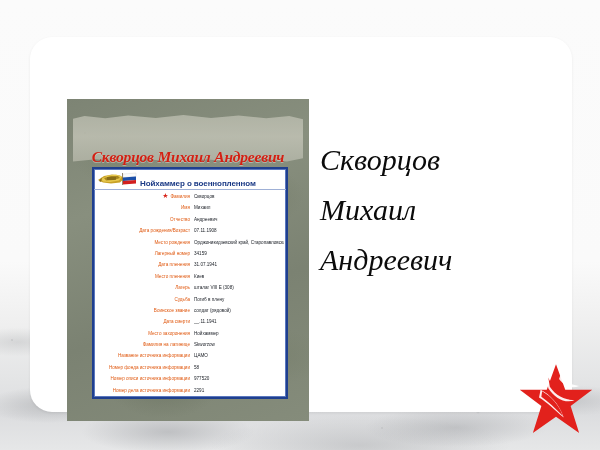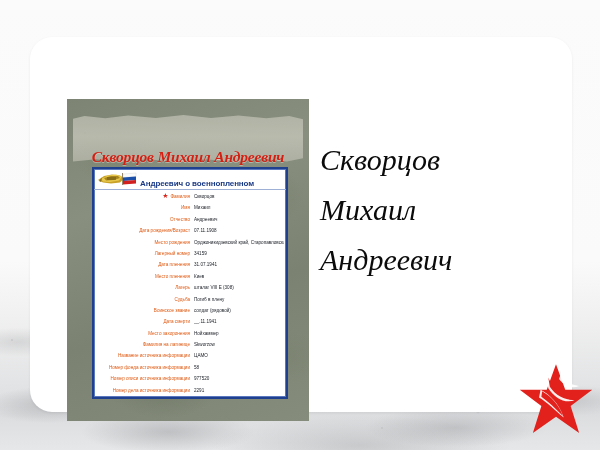--- a/index.html
+++ b/index.html
@@ -172,21 +172,21 @@
             <path d="M8 18 L22 11 L38 9 L50 13 L44 21 L26 24 L12 23 Z" fill="#e8c94e"></path>
             <path d="M14 16 L28 12 L42 12 L46 16 L34 20 L18 21 Z" fill="#a8861d"></path>
             <path d="M4 22 L10 15 L8 24 Z" fill="#8a6d16"></path>
             <rect x="20" y="14" width="18" height="6" fill="#6f5a13" opacity=".55"></rect>
 
             <path d="M52 8 L78 6 L78 13 L52 15 Z" fill="#fbfbfb" stroke="#bdbdbd" stroke-width=".5"></path>
             <path d="M52 15 L78 13 L78 20 L52 22 Z" fill="#1b4fa8"></path>
             <path d="M52 22 L78 20 L78 27 L52 29 Z" fill="#d21f1f"></path>
             <rect x="50" y="6" width="1.6" height="24" fill="#7a6a4a"></rect>
           </svg>
-          <div class="panel-head-text">Андреевич о военнопленном</div>
+          <div class="panel-head-text">Нойхаммер о военнопленном</div>
         </div>
 
         <div class="rows" id="obd-rows">
             <div class="row first">
               <div class="lab"><span class="star">★</span>Фамилия</div>
               <div class="val">Скворцов</div>
             </div>
             <div class="row">
               <div class="lab">Имя</div>
               <div class="val">Михаил</div>

